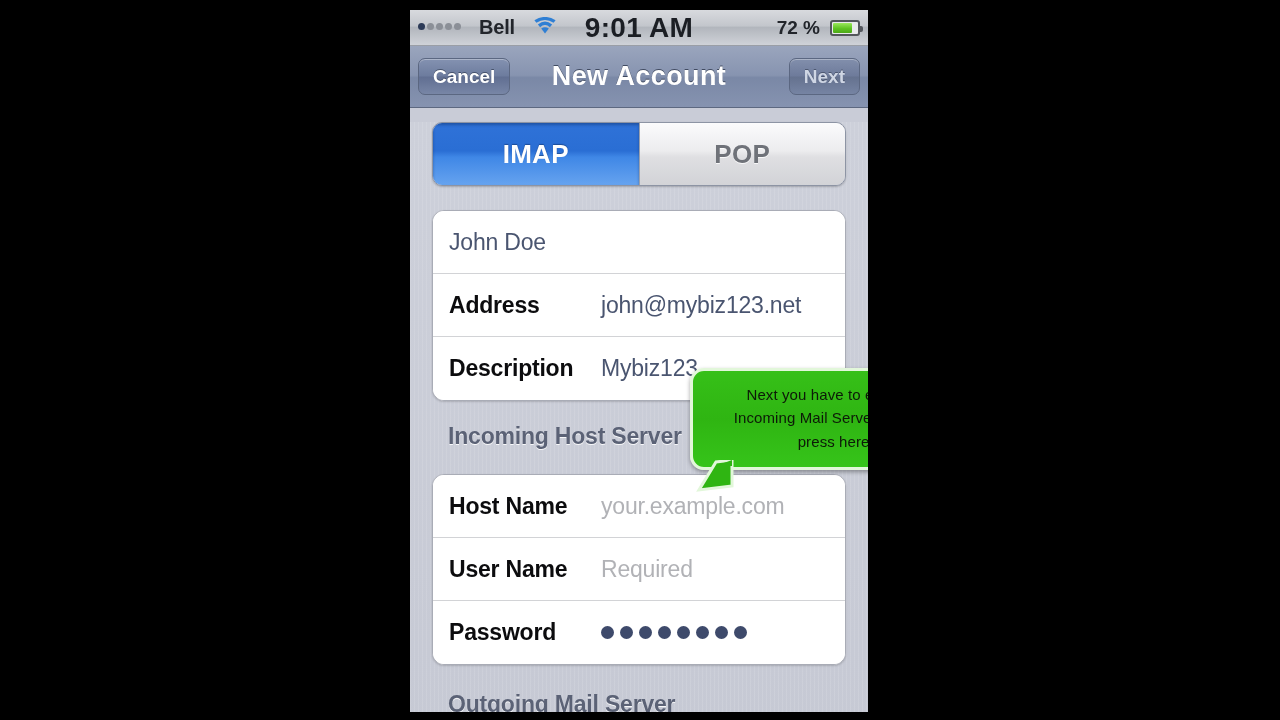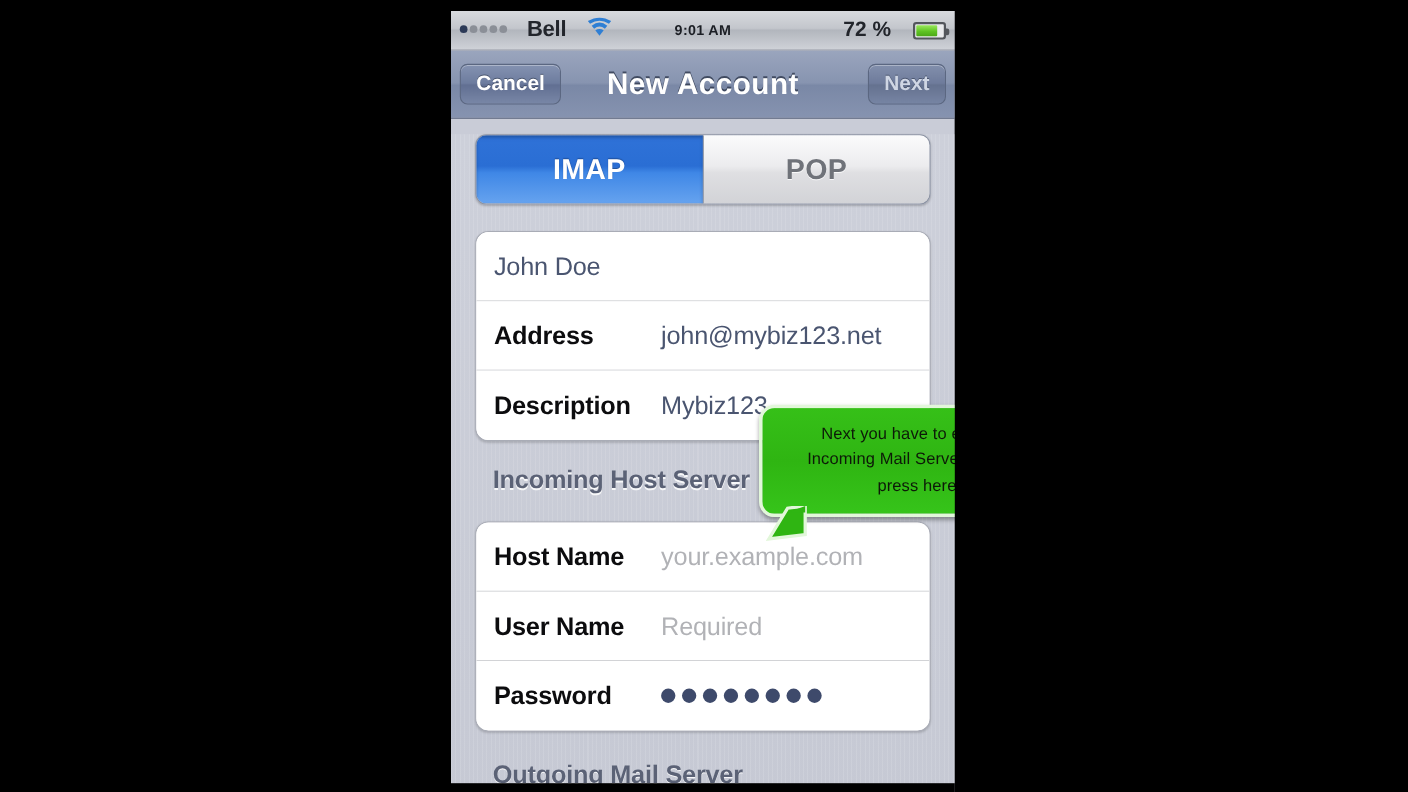--- a/index.html
+++ b/index.html
@@ -61,31 +61,31 @@
     font-size: 20px;
     font-weight: bold;
     color: #22252b;
     letter-spacing: -0.2px;
   }
   .wifi-icon { display: block; }
   .sb-center {
     position: absolute;
     left: 0; right: 0;
     text-align: center;
-    font-size: 13px;
+    font-size: 28px;
     font-weight: bold;
     color: #1b1e24;
     letter-spacing: 0.3px;
     pointer-events: none;
   }
   .sb-right {
     margin-left: auto;
     display: flex;
     align-items: center;
-    gap: 20px;
+    gap: 10px;
     z-index: 2;
   }
   .batt-pct {
     font-size: 19px;
     font-weight: bold;
     color: #22252b;
   }
   .battery {
     position: relative;
     width: 30px;

